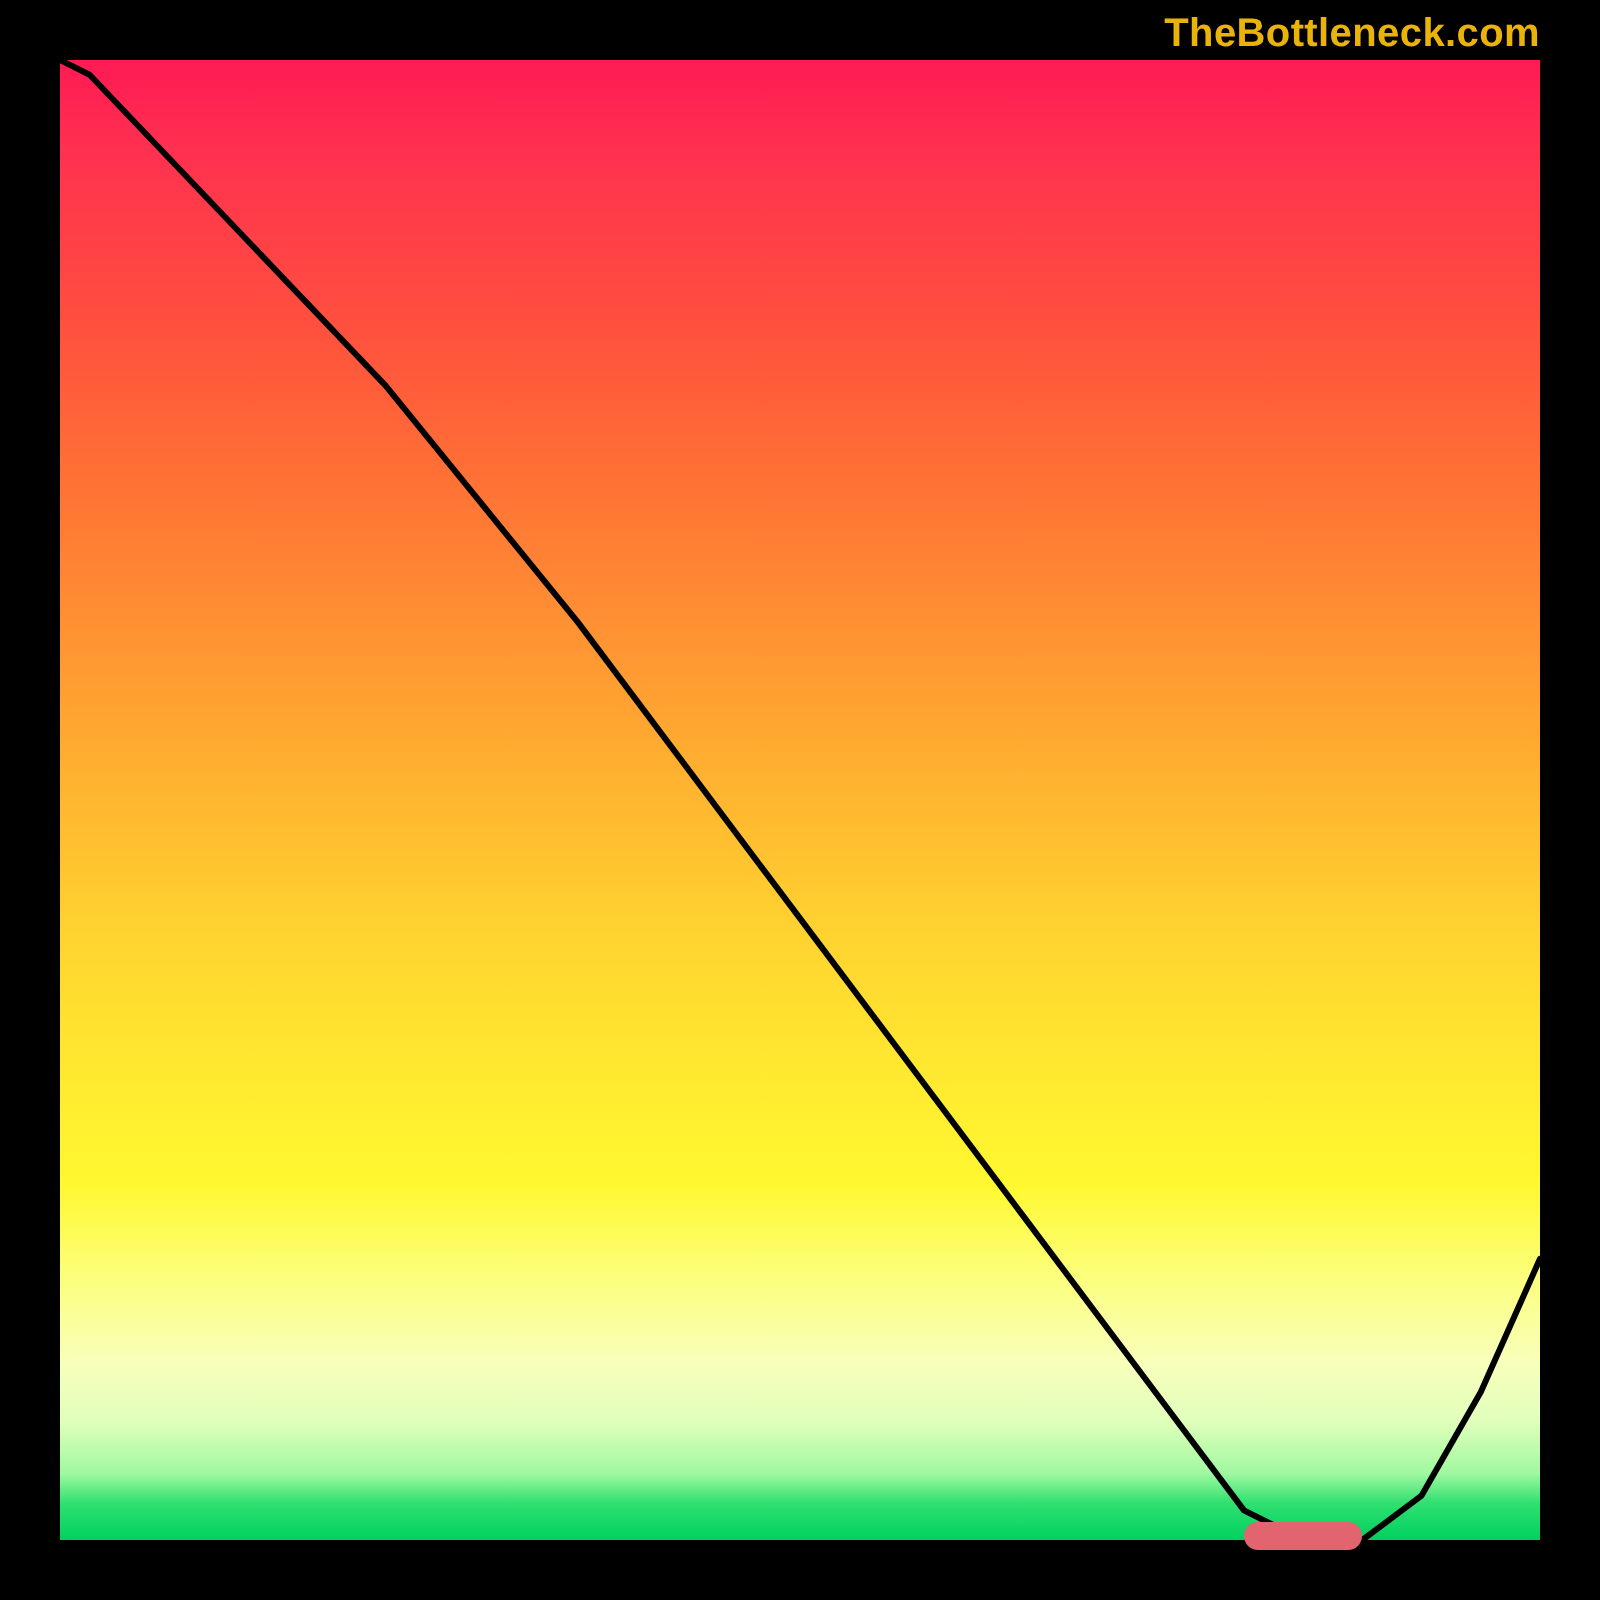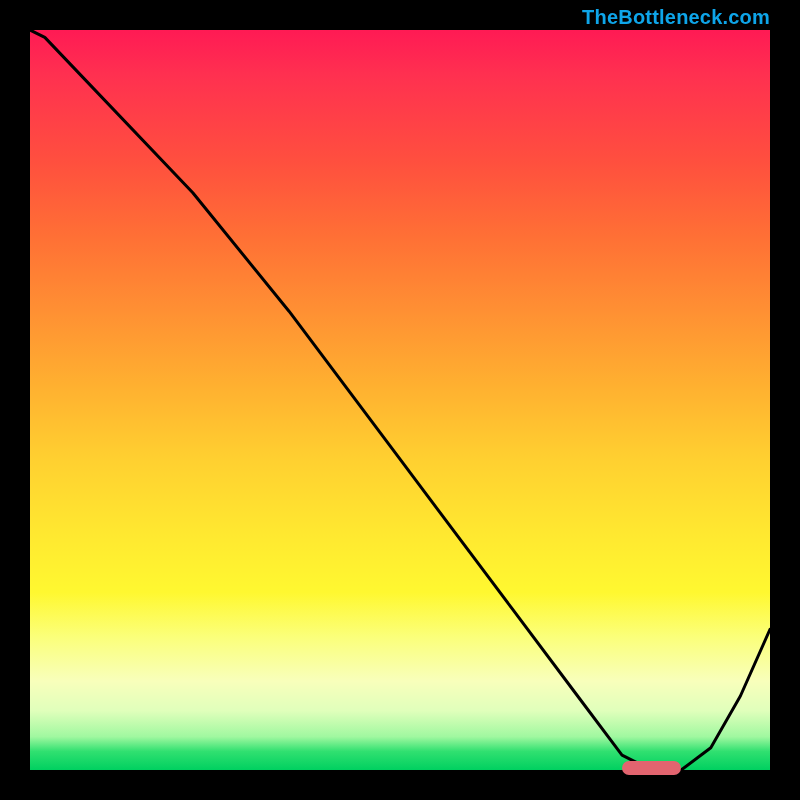--- a/index.html
+++ b/index.html
@@ -34,21 +34,21 @@
       #00d060 100%
     );
   }
   .attrib {
     position: absolute;
     top: 6px;
     right: 30px;
     font-family: Arial, Helvetica, sans-serif;
     font-size: 20px;
     font-weight: 600;
-    color: #0ea5e9;
+    color: #eab308;
     letter-spacing: 0.2px;
   }
   svg.curve {
     position: absolute;
     left: 0; top: 0;
     width: 100%; height: 100%;
   }
   .marker {
     position: absolute;
     background: #e2646f;

